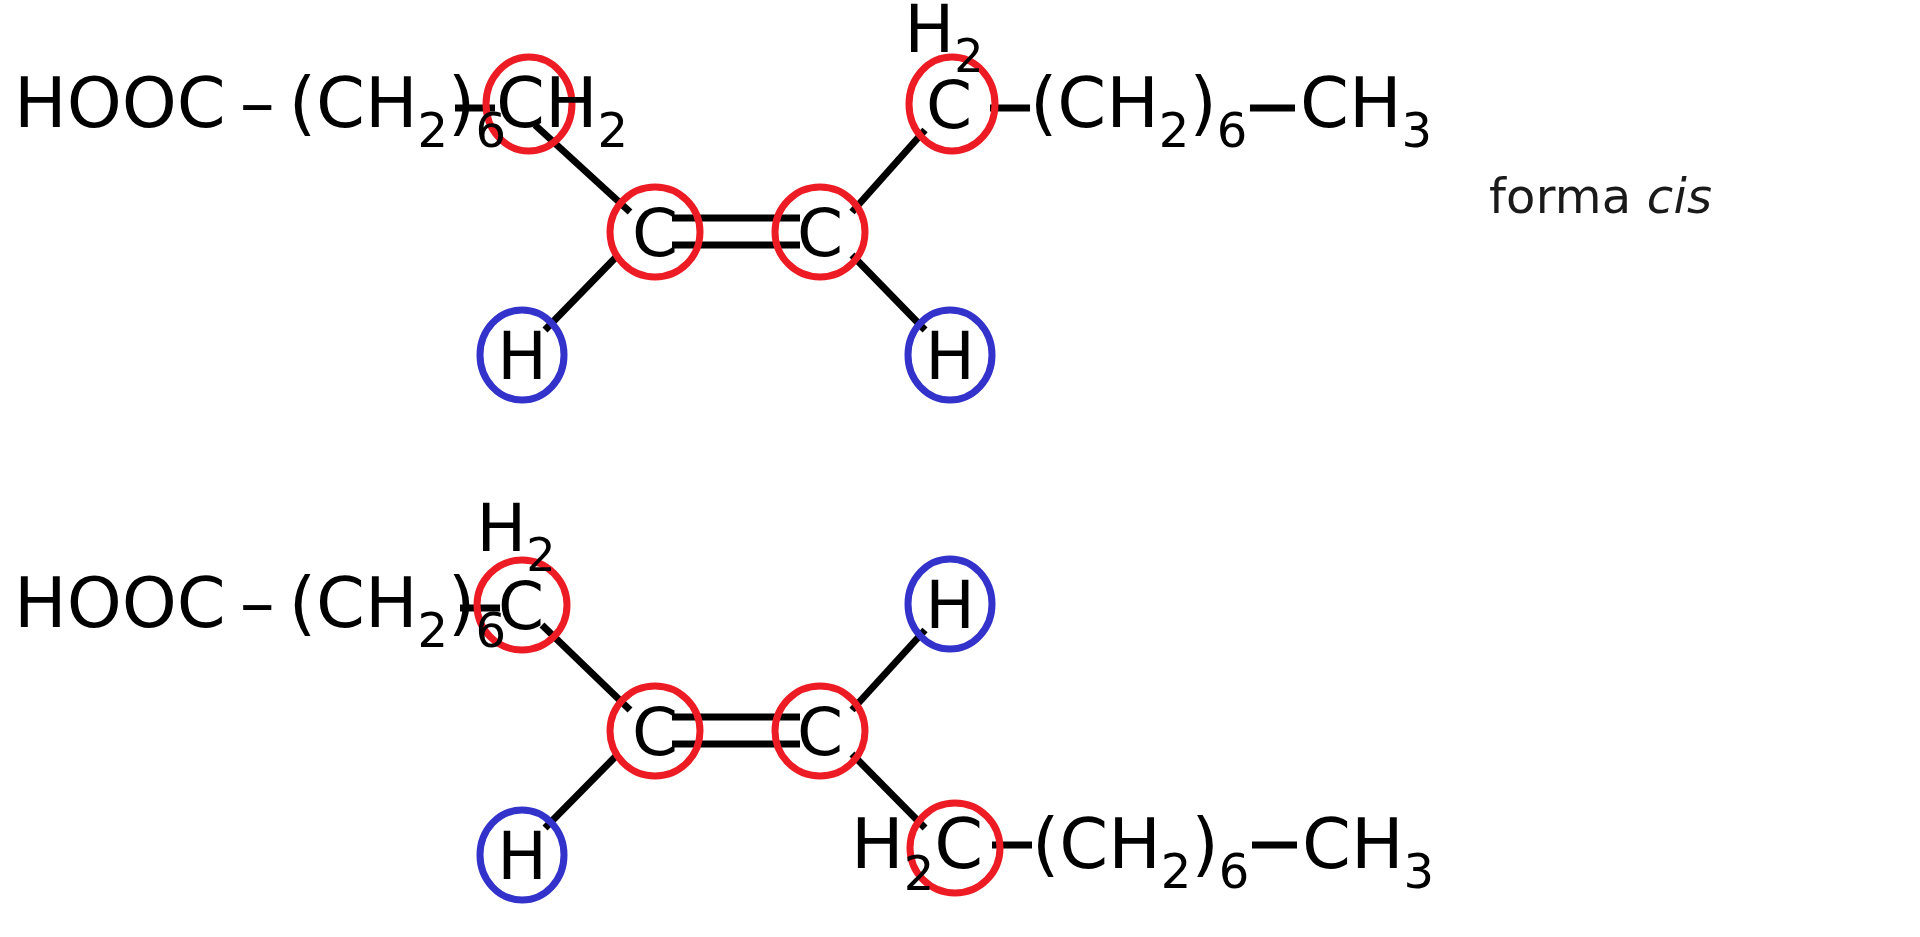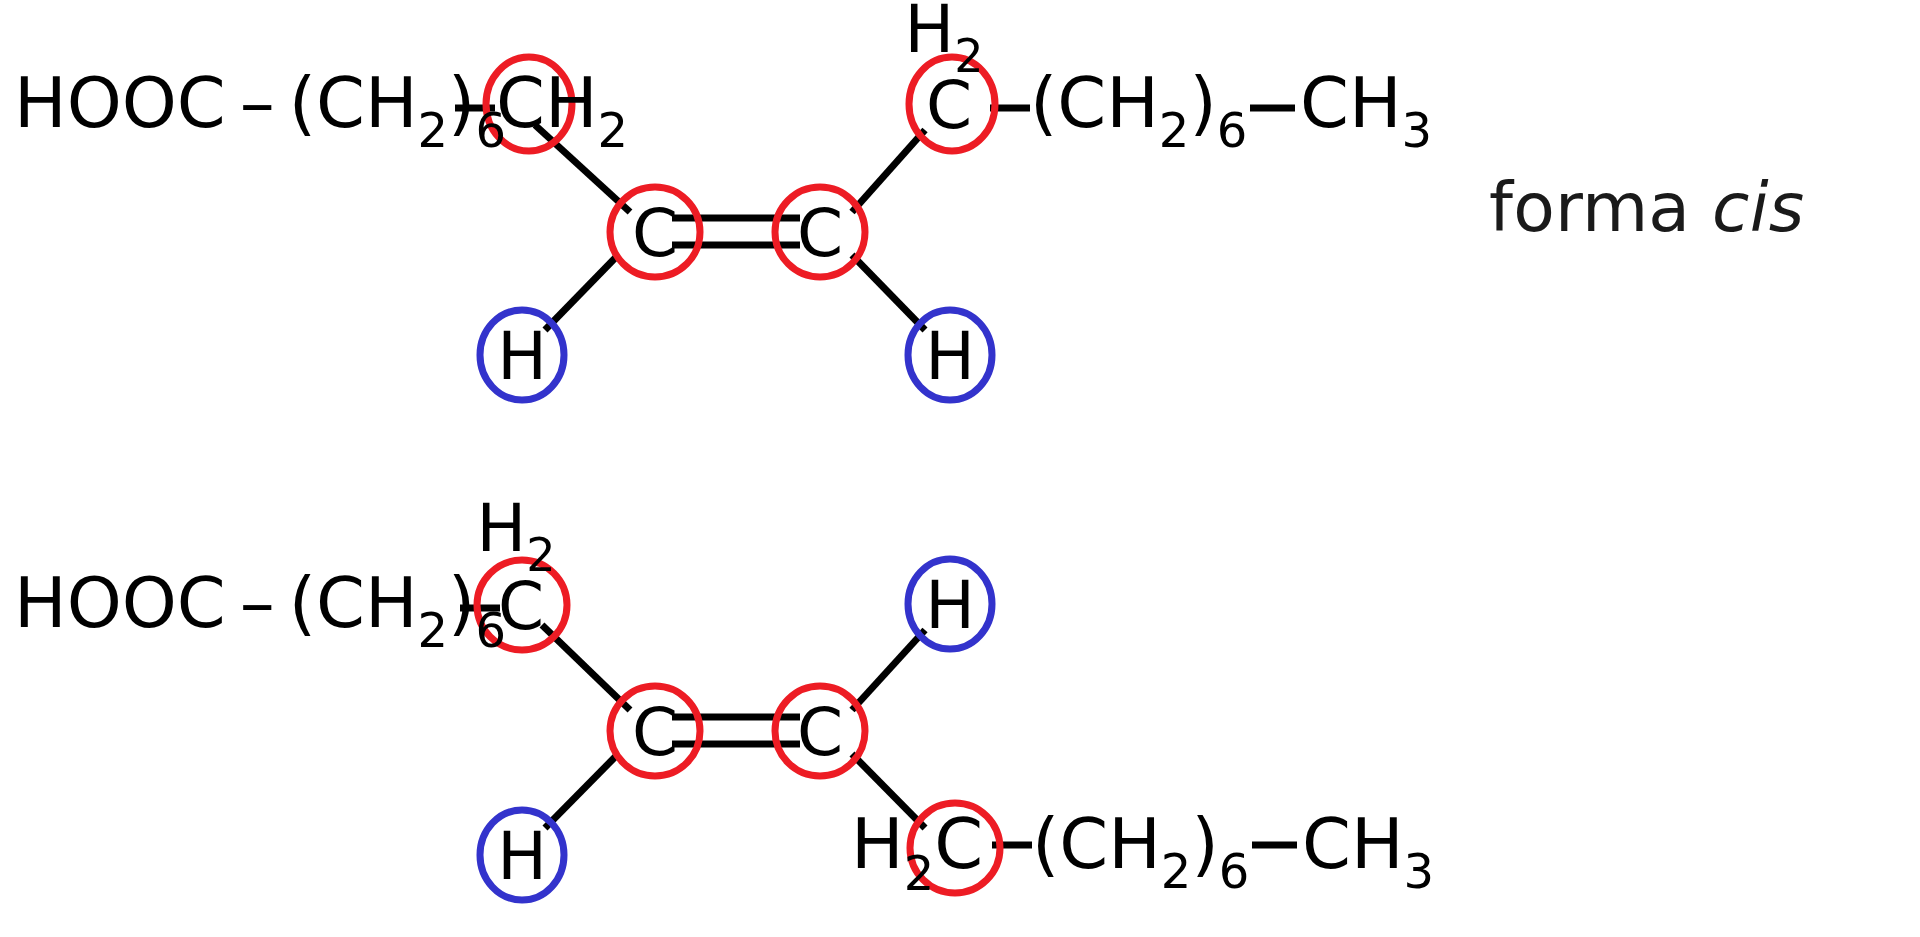--- a/index.html
+++ b/index.html
@@ -8,21 +8,21 @@
     width:1920px;height:937px;position:relative;overflow:hidden;
     font-family:"DejaVu Sans","Liberation Sans",sans-serif;
     color:#000000;
   }
   .stage{position:absolute;left:0;top:0;width:1536px;height:937px;}
   svg.diagram{position:absolute;left:0;top:0;width:1920px;height:937px;display:block;}
 
   .label-forma{
     position:absolute;
     font-family:"DejaVu Sans","Liberation Sans",sans-serif;
-    font-size:68px;
+    font-size:48px;
     color:#1a1a1a;
     white-space:nowrap;
     letter-spacing:0.2px;
   }
   .label-forma .it{font-style:italic;}
   #forma-cis-label{left:1489px;top:168px;}
   #forma-trans-label{left:1489px;top:668px;}
 </style>
 </head>
 <body>

